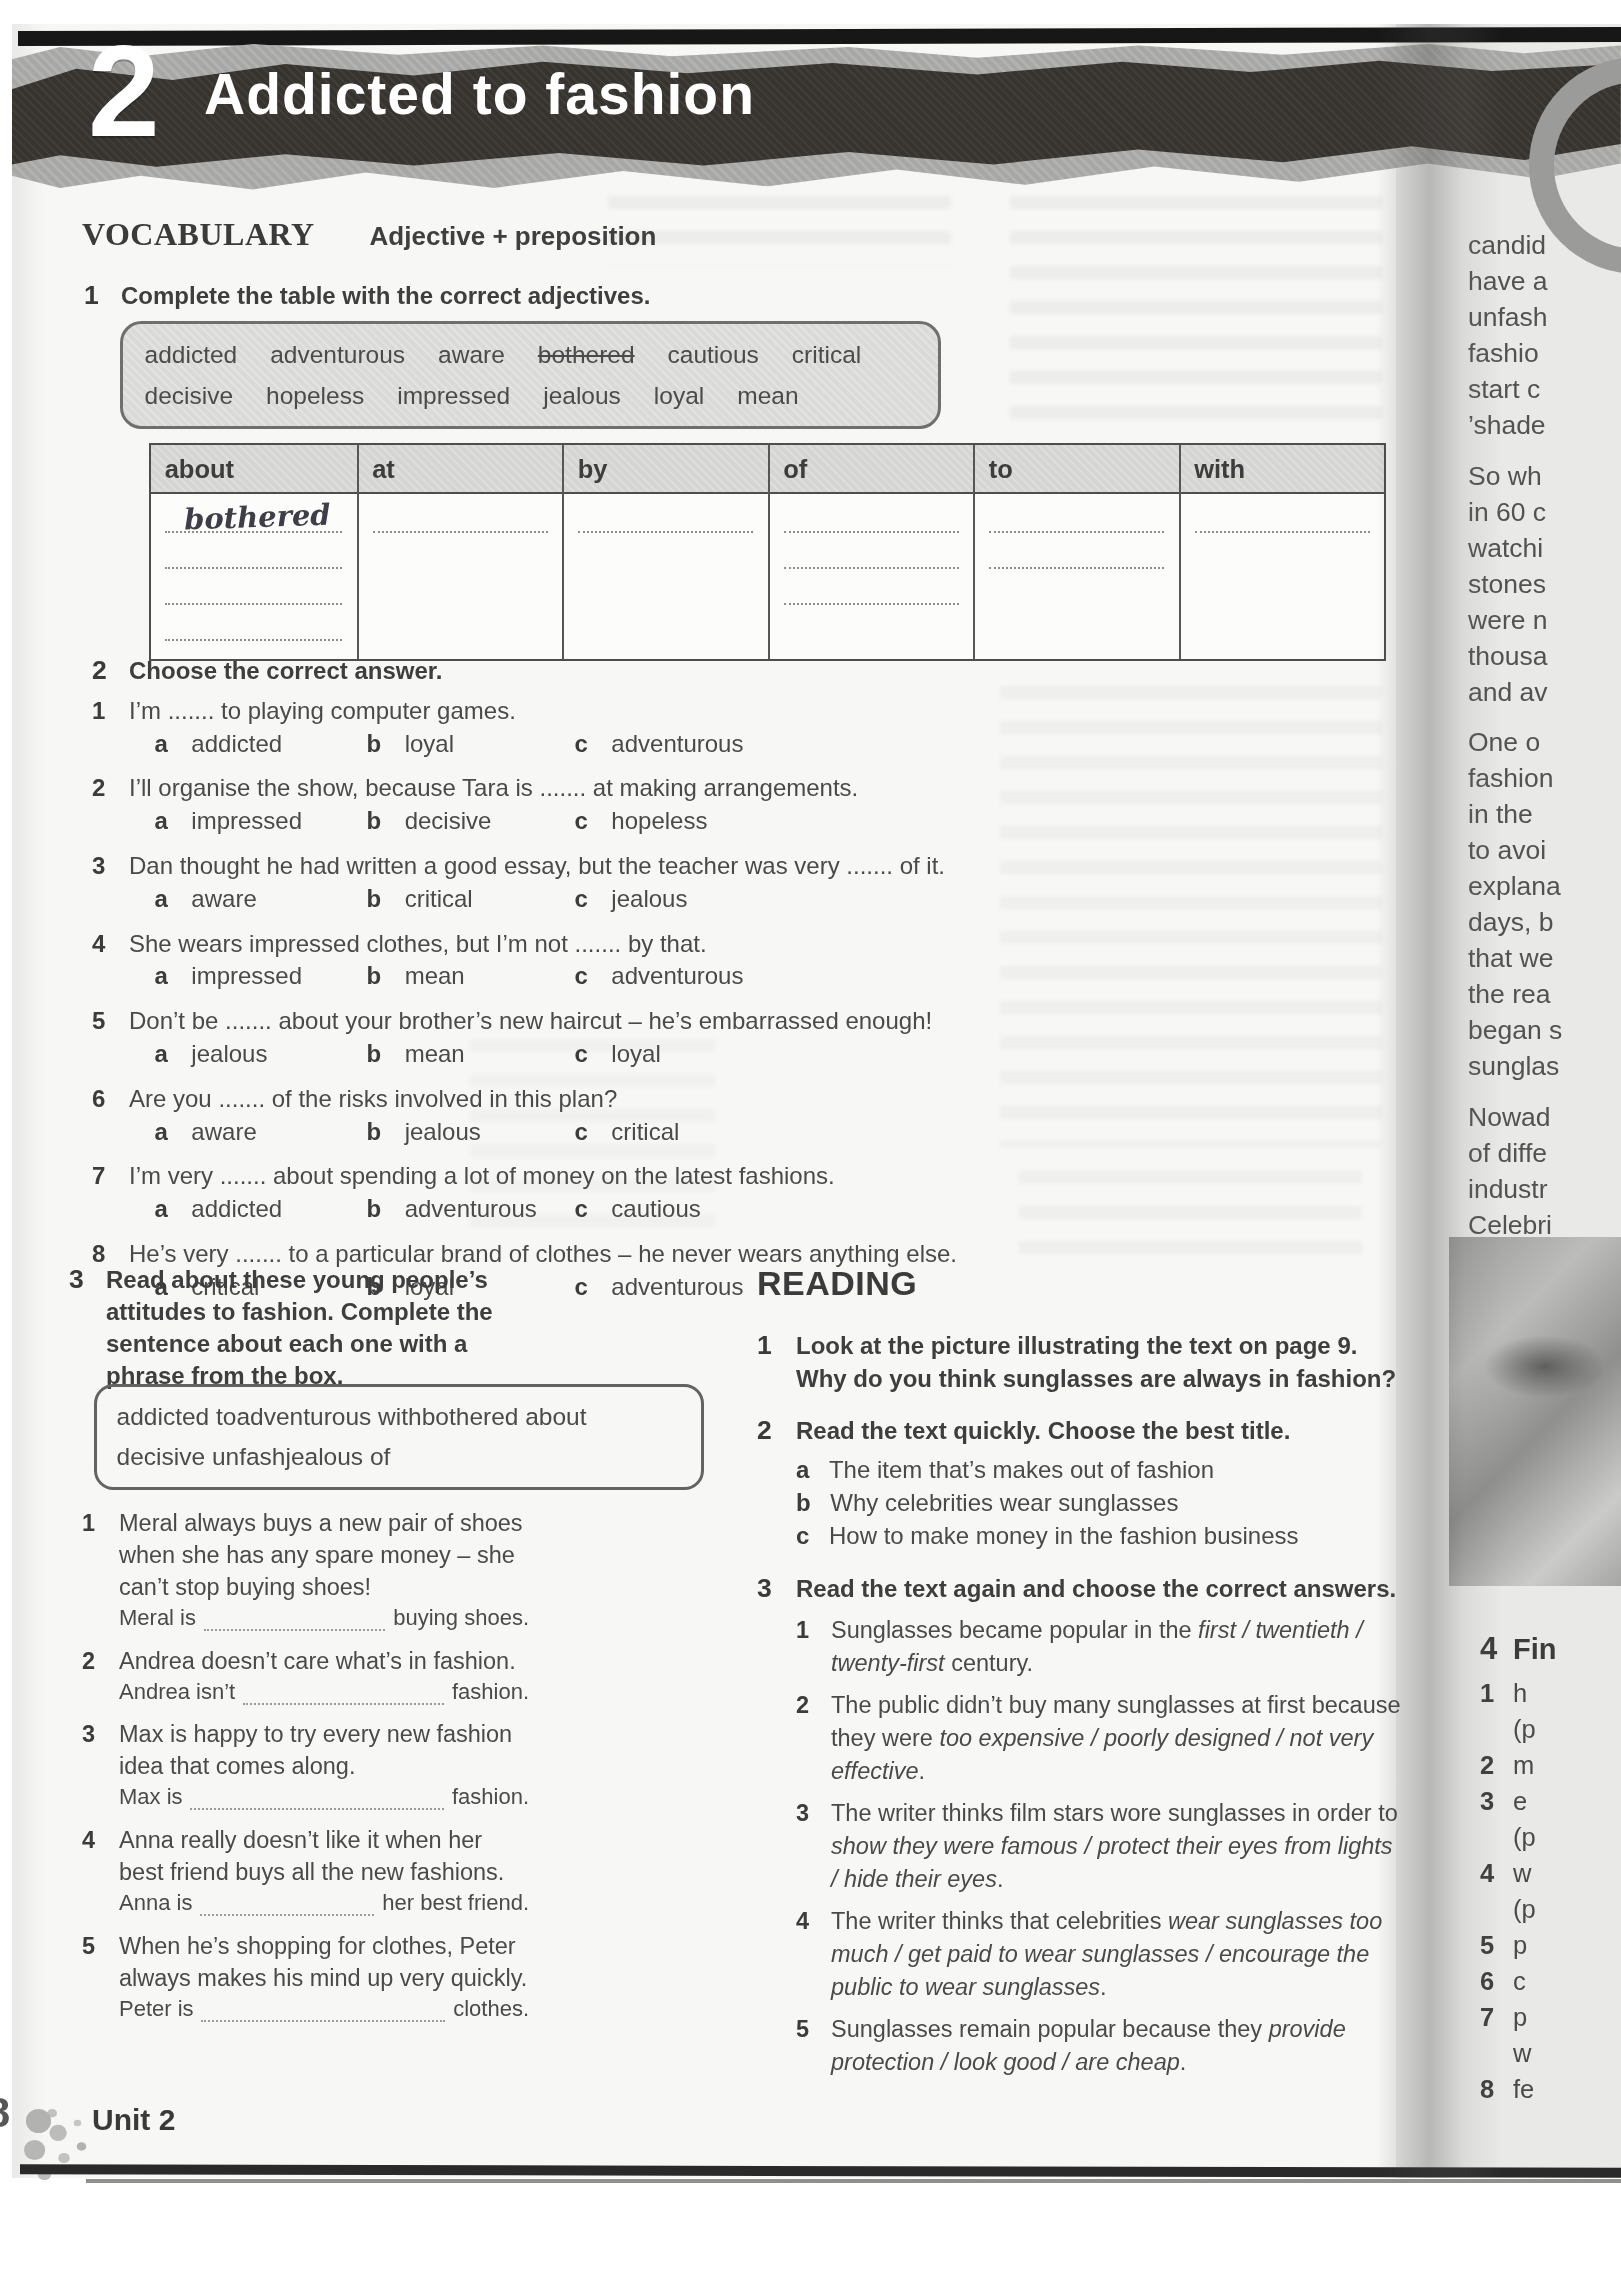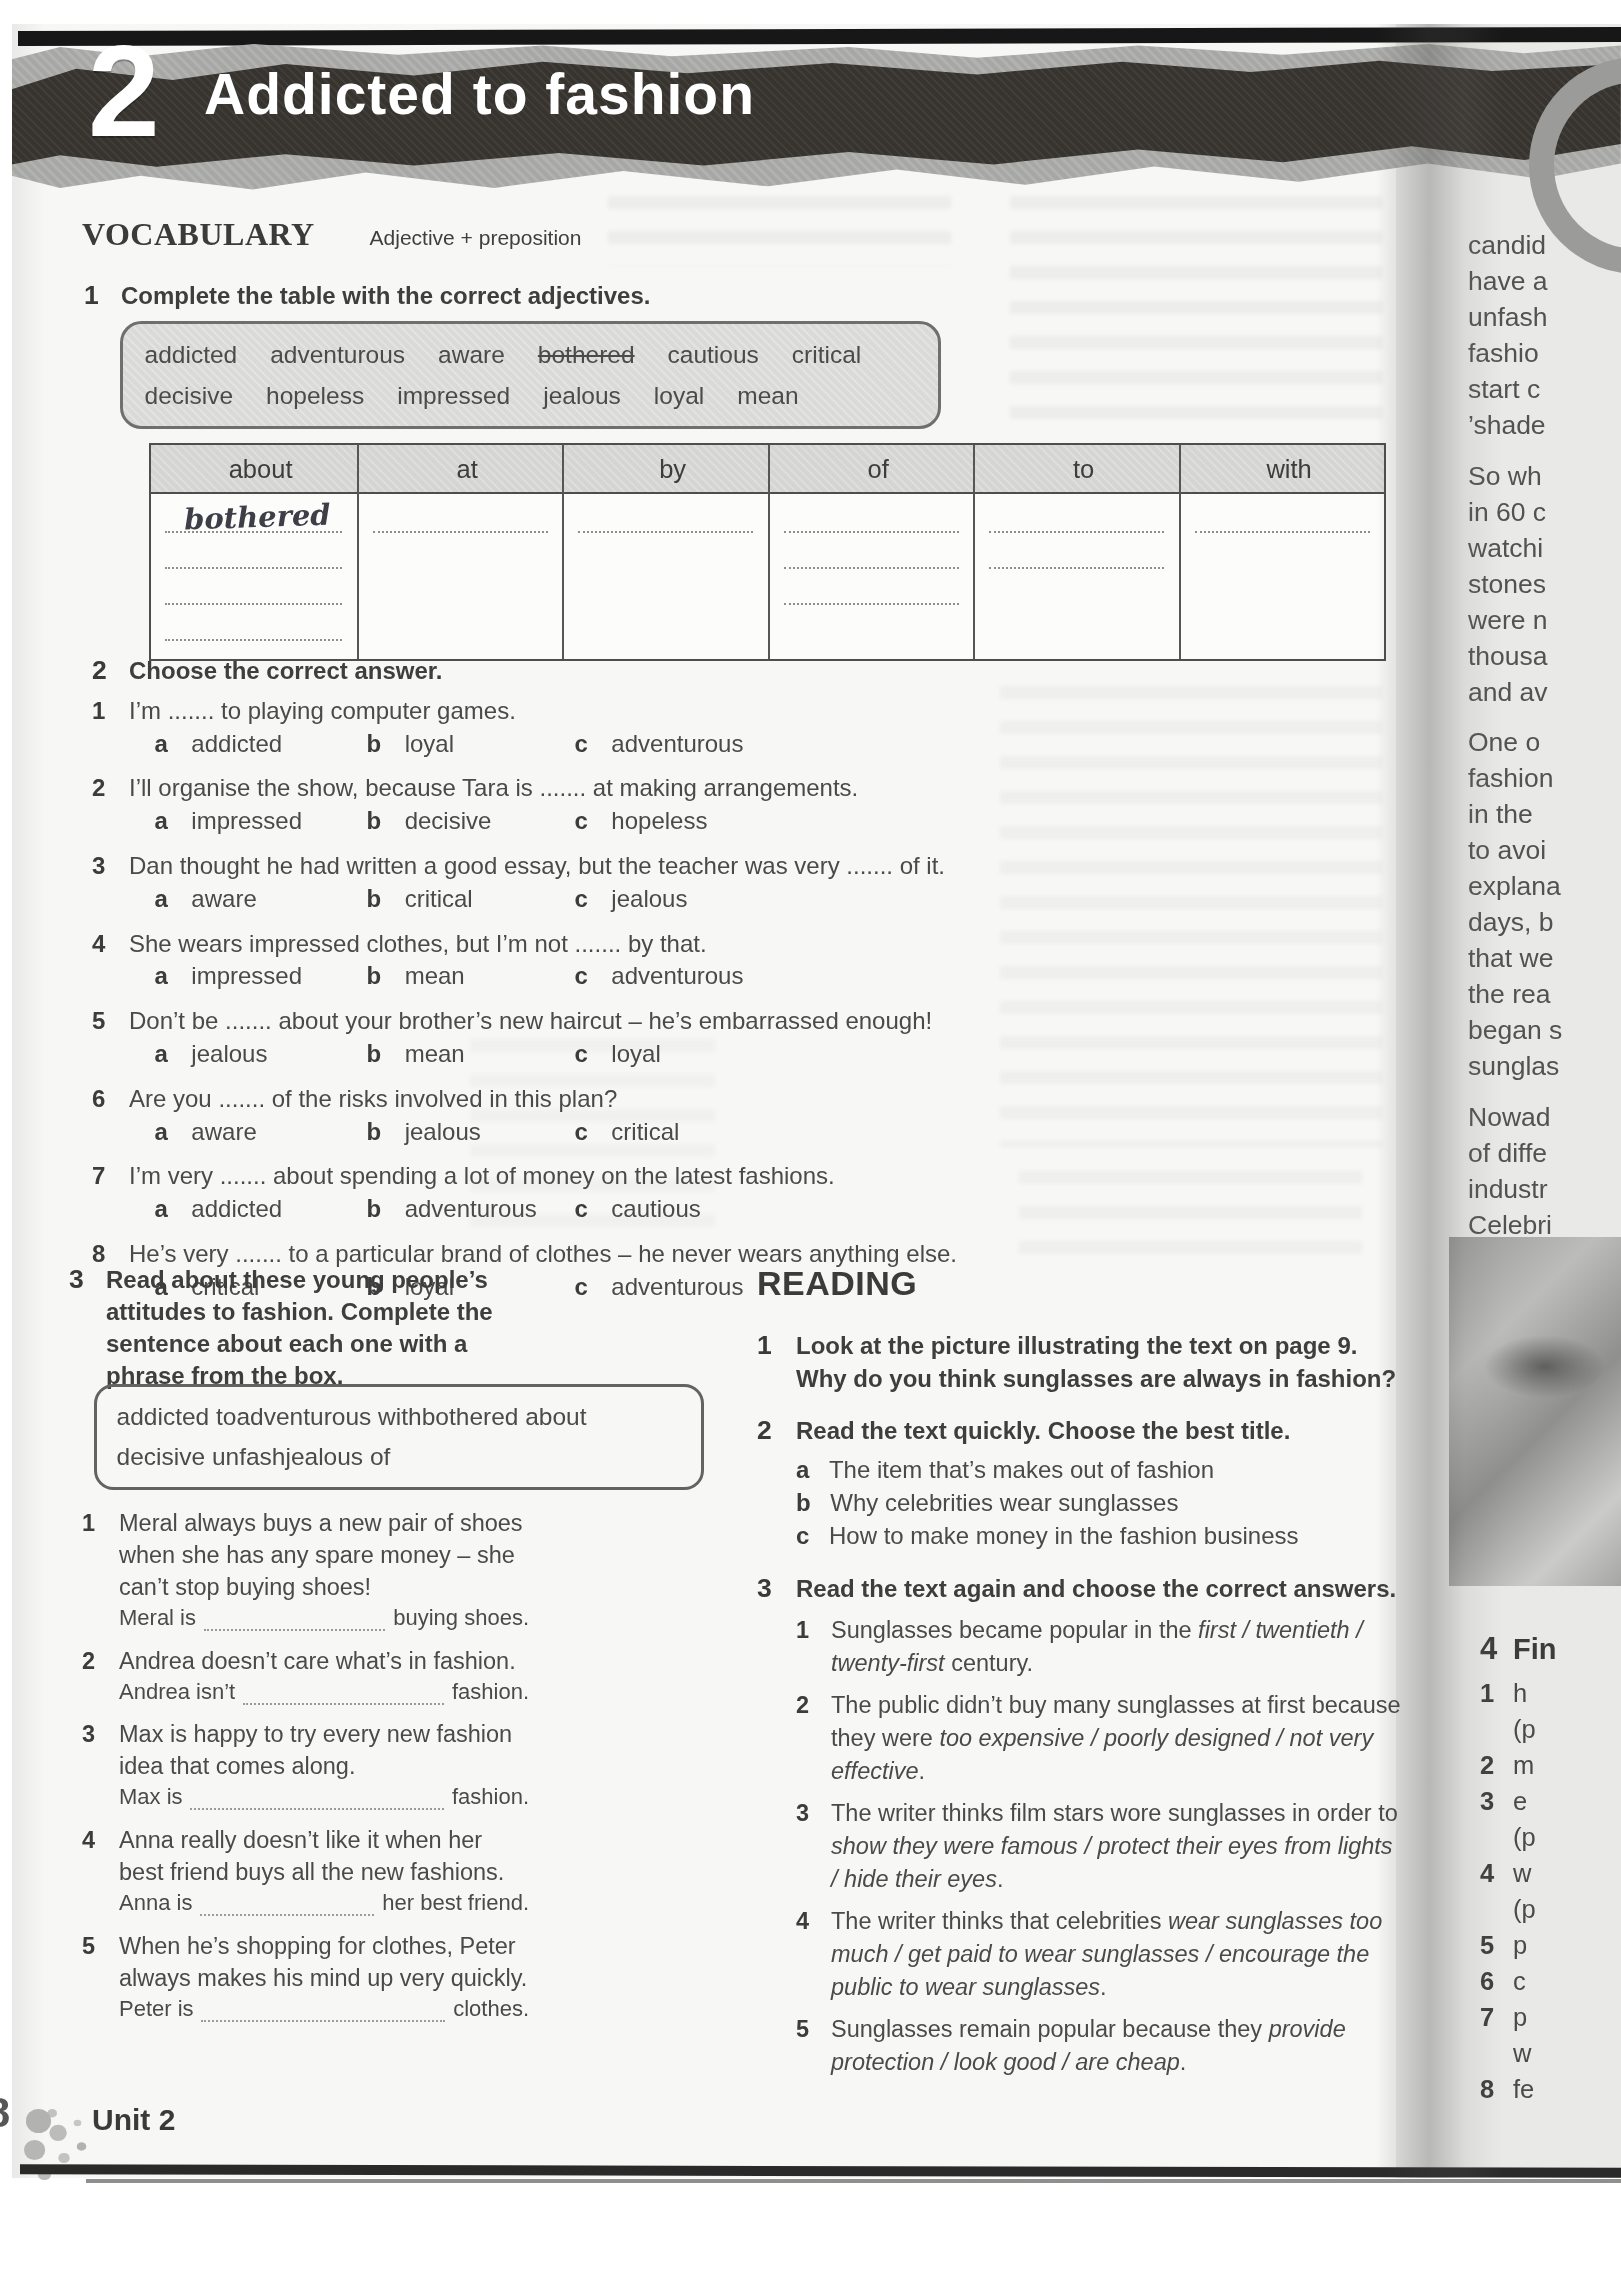--- a/index.html
+++ b/index.html
@@ -40,21 +40,21 @@
     background:repeating-linear-gradient(to bottom,rgba(125,125,125,.17) 0 12.7px,rgba(0,0,0,0) 12.7px 35px);}
   #bleed1{left:608px;top:196px;width:343px;height:71px;}
   #bleed2{left:1010px;top:196px;width:372px;height:245px;}
   #bleed3{left:1000px;top:686px;width:382px;height:461px;opacity:.4;}
   #bleed4{left:1019px;top:1171px;width:343px;height:88px;opacity:.4;}
   #bleed5{left:470px;top:1039px;width:245px;height:196px;opacity:.3;}
 
   
   #vocab-head{left:82px;top:216px;z-index:5;display:flex;align-items:baseline;gap:55px;}
   #vocab-head .vh{font-size:32px;font-weight:bold;color:#3b3b3b;letter-spacing:0.5px;font-family:Liberation Serif, serif;}
-  #vocab-head .vs{font-size:21px;font-weight:normal;color:#3f3f3f;}
+  #vocab-head .vs{font-size:26px;font-weight:bold;color:#3f3f3f;}
 
   .exhead{display:grid;grid-template-columns:37px 1fr;align-items:baseline;z-index:5;}
   .exhead .num{font-weight:bold;font-size:26.5px;color:#3a3a3a;}
   .exhead .ins{font-weight:bold;font-size:24px;line-height:32px;color:#3e3e3e;}
 
   #ex1-head{left:84px;top:280px;width:882px;}
 
   #word-box{left:120px;top:321px;width:772px;z-index:5;
     border:3.9px solid #6f6f6d;border-radius:21.6px;background:#dadad8;
     background-image:repeating-linear-gradient(45deg,rgba(255,255,255,.25) 0 2px,rgba(0,0,0,0) 2px 5.9px);
@@ -63,21 +63,21 @@
   .struck{text-decoration:line-through;text-decoration-thickness:2px;}
 
   #prep-table{left:149px;top:443px;width:1233px;z-index:5;
     display:grid;grid-template-columns:repeat(6,1fr);
     border:2.9px solid #4e4e4e;background:#fcfcfa;}
   .tcol + .tcol{border-left:2px solid #565656;}
   .thead{height:49px;box-sizing:border-box;padding:9.8px 0 0 13.7px;
     background:#d5d5d3;
     background-image:repeating-linear-gradient(45deg,rgba(255,255,255,.22) 0 2px,rgba(0,0,0,0) 2px 5.9px);
     border-bottom:2.9px solid #4e4e4e;
-    font-weight:normal;font-size:25.5px;color:#3d3d3d;text-align:center;}
+    font-weight:bold;font-size:25.5px;color:#3d3d3d;}
   .tbody2{height:157px;padding-top:7.8px;}
   .slot{height:36px;position:relative;}
   .dline{position:absolute;left:7%;right:7%;bottom:4.9px;border-bottom:2.9px dotted #8e8e8c;}
   .hand{position:absolute;left:16%;bottom:3.9px;font-family:"DejaVu Serif",serif;font-style:italic;
     font-weight:600;font-size:29px;color:#3e3e48;transform:rotate(-2deg);}
 
   
   #ex2-block{left:92px;top:655px;width:1108px;z-index:5;}
   #ex2-questions{margin-top:7.8px;}
   .q{display:grid;grid-template-columns:37px 1fr;align-items:baseline;margin-bottom:4.9px;}

